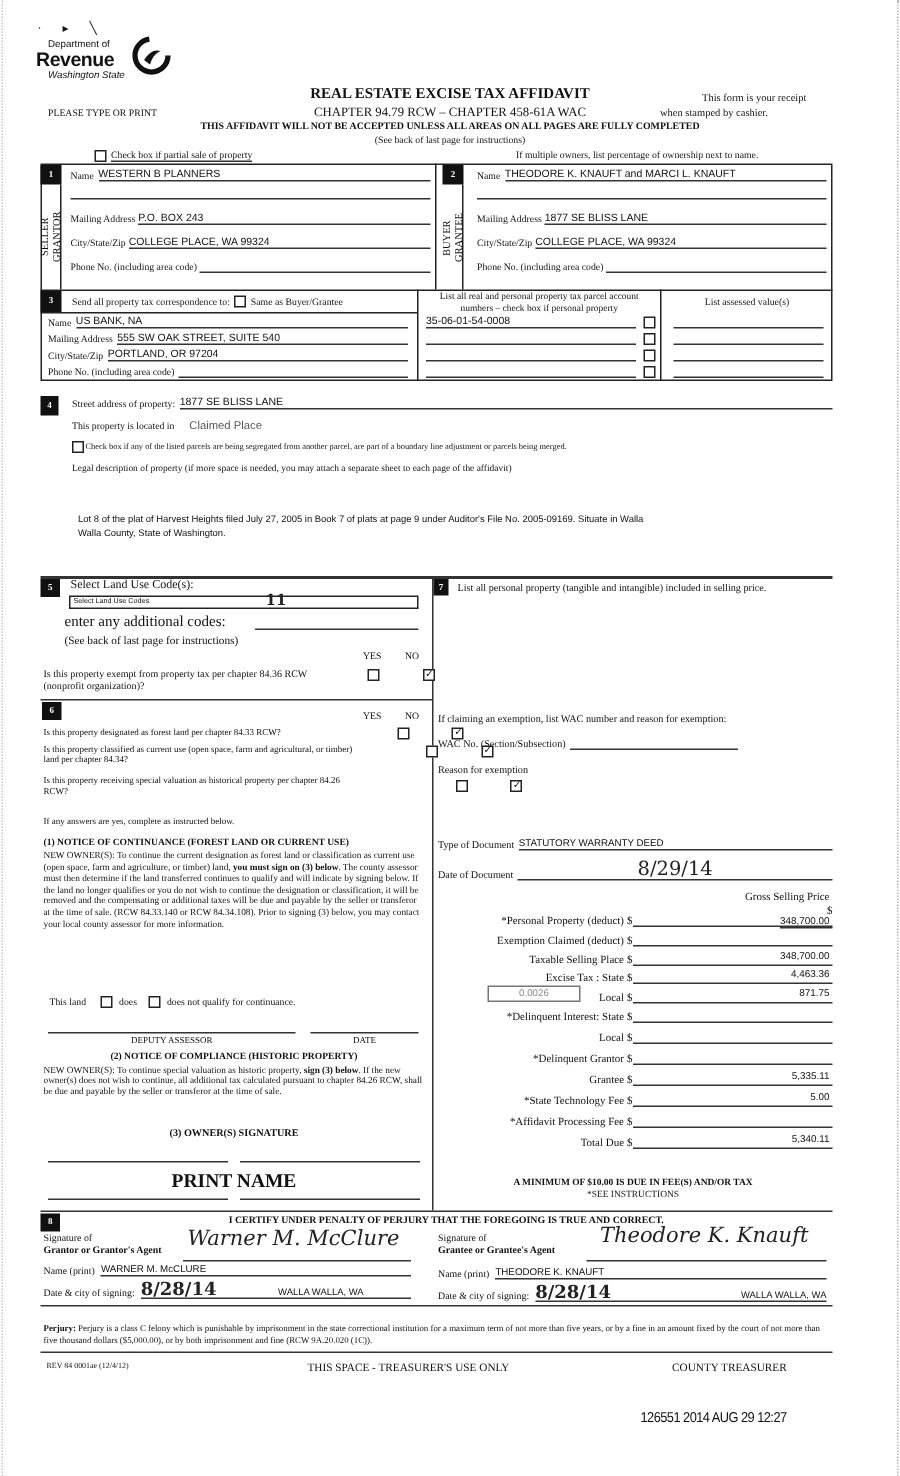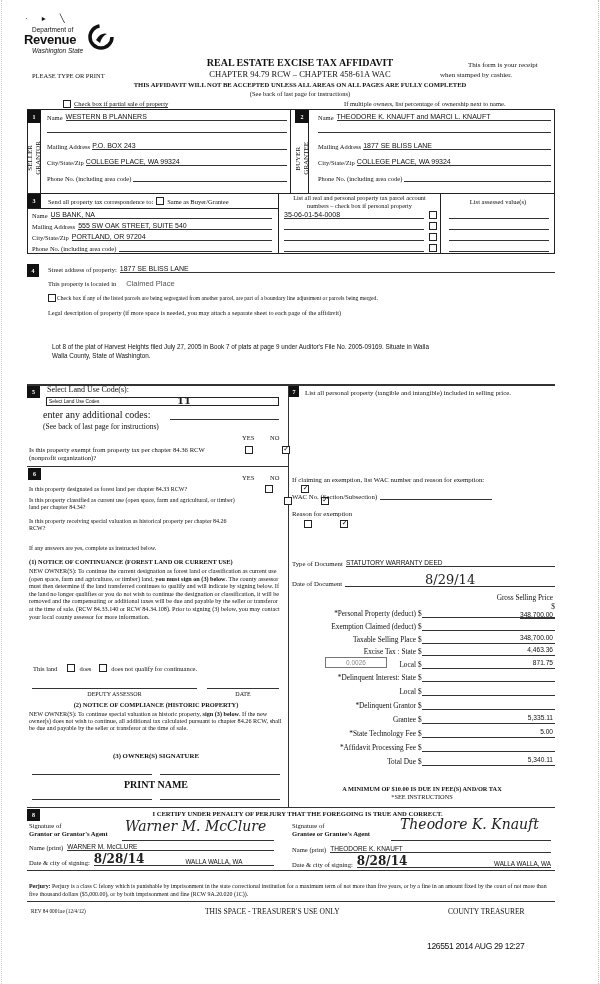--- a/index.html
+++ b/index.html
@@ -242,21 +242,21 @@
 <div class="abs" style="left:32px;top:691px;width:165px;text-align:center;font-size:6px;">DEPUTY ASSESSOR</div>
 <div class="abs" style="left:207px;top:691px;width:72px;text-align:center;font-size:6px;">DATE</div>
 
 <div class="abs" style="left:29px;top:701px;width:254px;text-align:center;font-size:6.4px;font-weight:bold;">(2) NOTICE OF COMPLIANCE (HISTORIC PROPERTY)</div>
 <div class="abs" style="left:29px;top:710px;width:254px;font-size:6.2px;line-height:7.2px;">
   <span>NEW OWNER(S): To continue special valuation as historic property,</span> <b>sign (3) below</b><span>. If the new owner(s) does not wish to continue, all additional tax calculated pursuant to chapter 84.26 RCW, shall be due and payable by the seller or transferor at the time of sale.</span>
 </div>
 <div class="abs" style="left:29px;top:752px;width:254px;text-align:center;font-size:6.8px;font-weight:bold;">(3)  OWNER(S) SIGNATURE</div>
 <div class="abs line" style="left:32px;top:774px;width:120px;"></div>
 <div class="abs line" style="left:160px;top:774px;width:120px;"></div>
-<div class="abs" style="left:29px;top:779px;width:254px;text-align:center;font-size:10px;font-weight:bold;">PRINT NAME</div>
+<div class="abs" style="left:29px;top:779px;width:254px;text-align:center;font-size:13px;font-weight:bold;">PRINT NAME</div>
 <div class="abs line" style="left:32px;top:799px;width:120px;"></div>
 <div class="abs line" style="left:160px;top:799px;width:120px;"></div>
 
 
 <div class="abs blk" style="left:289px;top:386px;width:10px;height:11px;">7</div>
 <div class="abs" style="left:305px;top:388px;width:245px;font-size:6.8px;line-height:10px;">List all  personal property (tangible and intangible) included in selling price.</div>
 <div class="abs" style="left:292px;top:476px;font-size:6.8px;">If claiming an exemption, list WAC number and reason for exemption:</div>
 <div class="abs row" style="left:292px;top:492px;width:200px;">
   <span style="font-size:6.8px;margin-right:3px;">WAC No. (Section/Subsection)</span>
   <span class="line" style="flex:1;min-height:8px;"></span>

